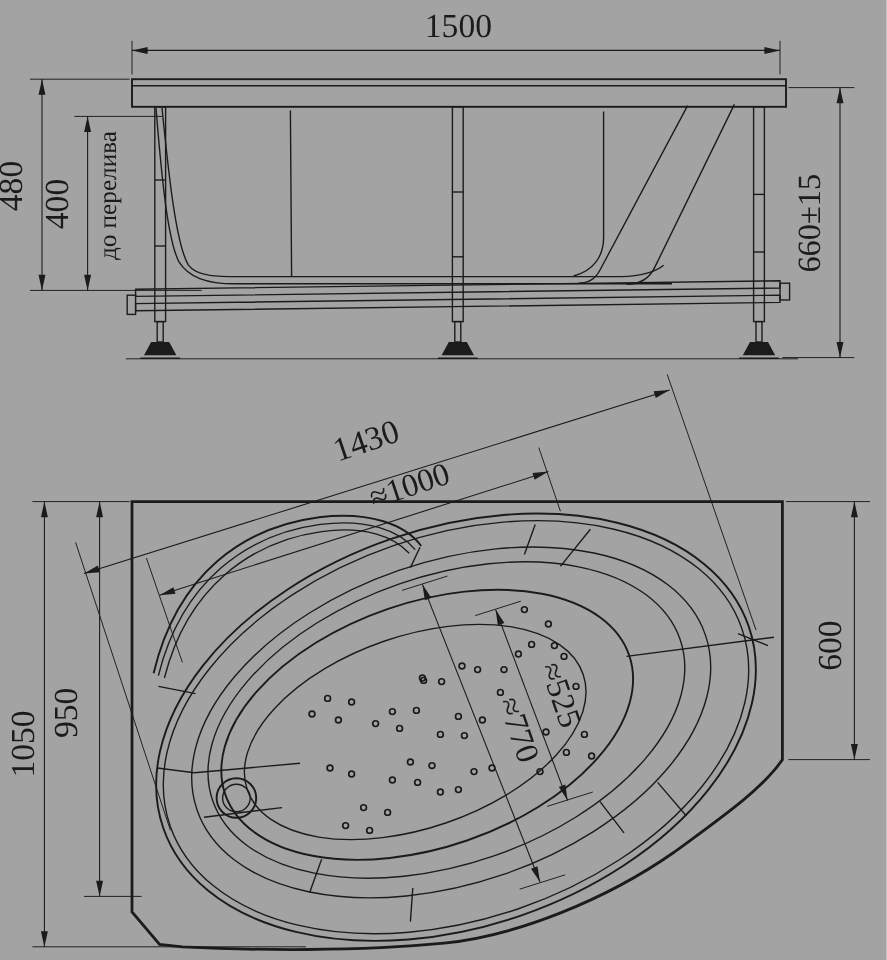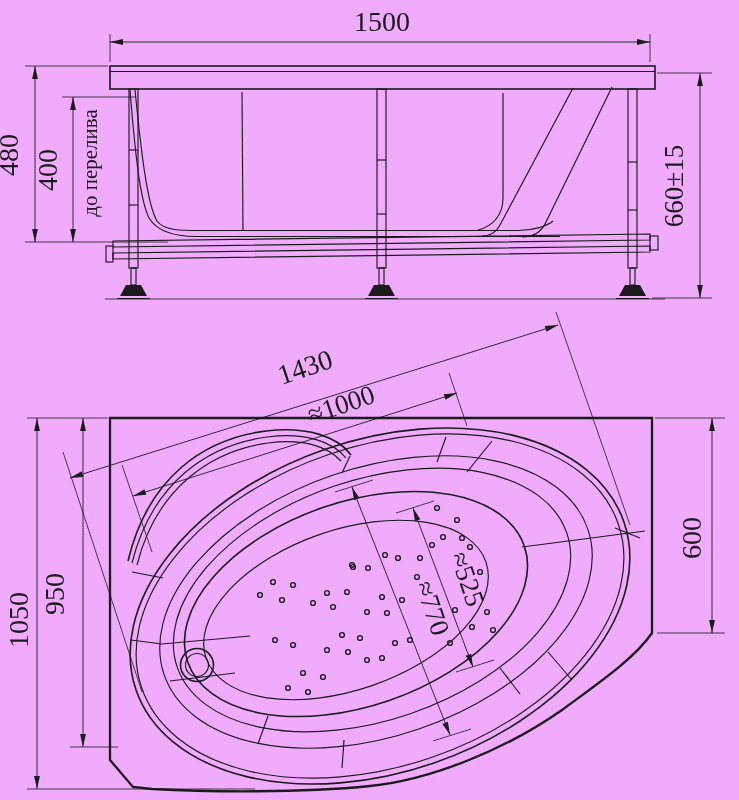--- a/index.html
+++ b/index.html
@@ -1,16 +1,16 @@
 <!DOCTYPE html>
 <html><head>
 <meta charset="utf-8">
 <style>
   html,body{margin:0;padding:0;background:#ffffff;width:739px;height:800px;overflow:hidden;}
-  #drawing-root{position:relative;width:739px;height:800px;background:#f0abfc;}
+  #drawing-root{position:relative;width:739px;height:800px;background:#a3a3a3;}
   svg{display:block;}
   .ln  {stroke:#1b1b1b;fill:none;stroke-width:1.6;}
   .ln2 {stroke:#1b1b1b;fill:none;stroke-width:1.15;}
   .thick{stroke:#1b1b1b;fill:none;stroke-width:2.3;}
   .dim {stroke:#1b1b1b;fill:none;stroke-width:0.9;}
   .ext {stroke:#1b1b1b;fill:none;stroke-width:0.8;}
   .solid{fill:#1b1b1b;stroke:none;}
   text{font-family:"Liberation Serif","DejaVu Serif",serif;fill:#1b1b1b;}
   .dimtxt  {font-size:28px;}
   .dimtxt-m{font-size:27px;}

